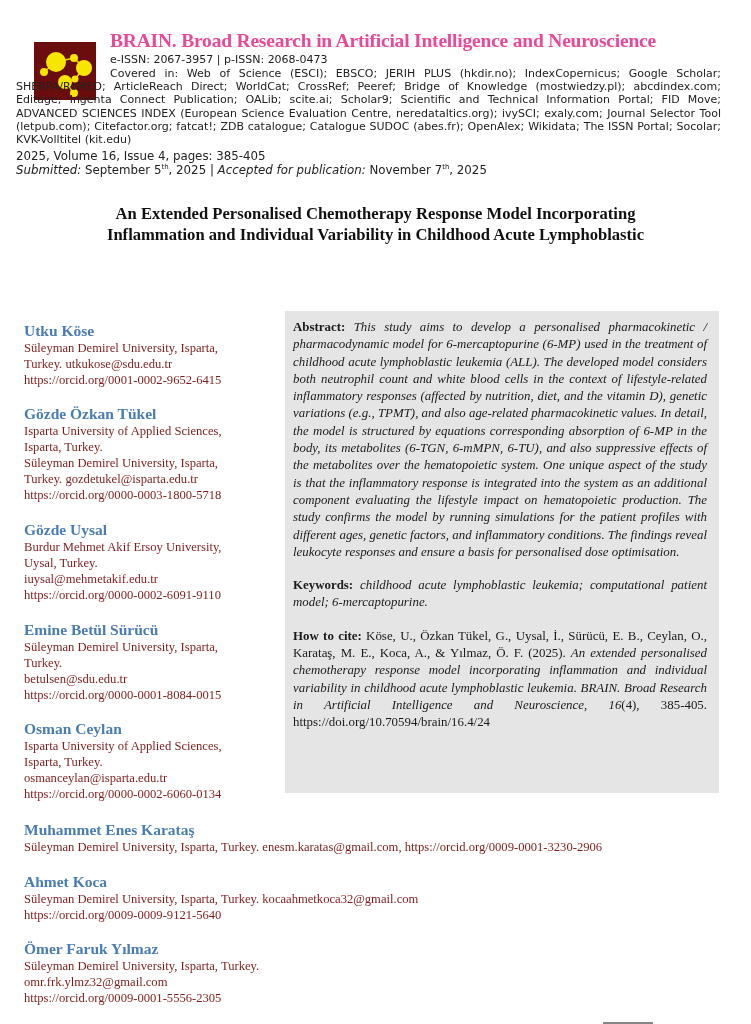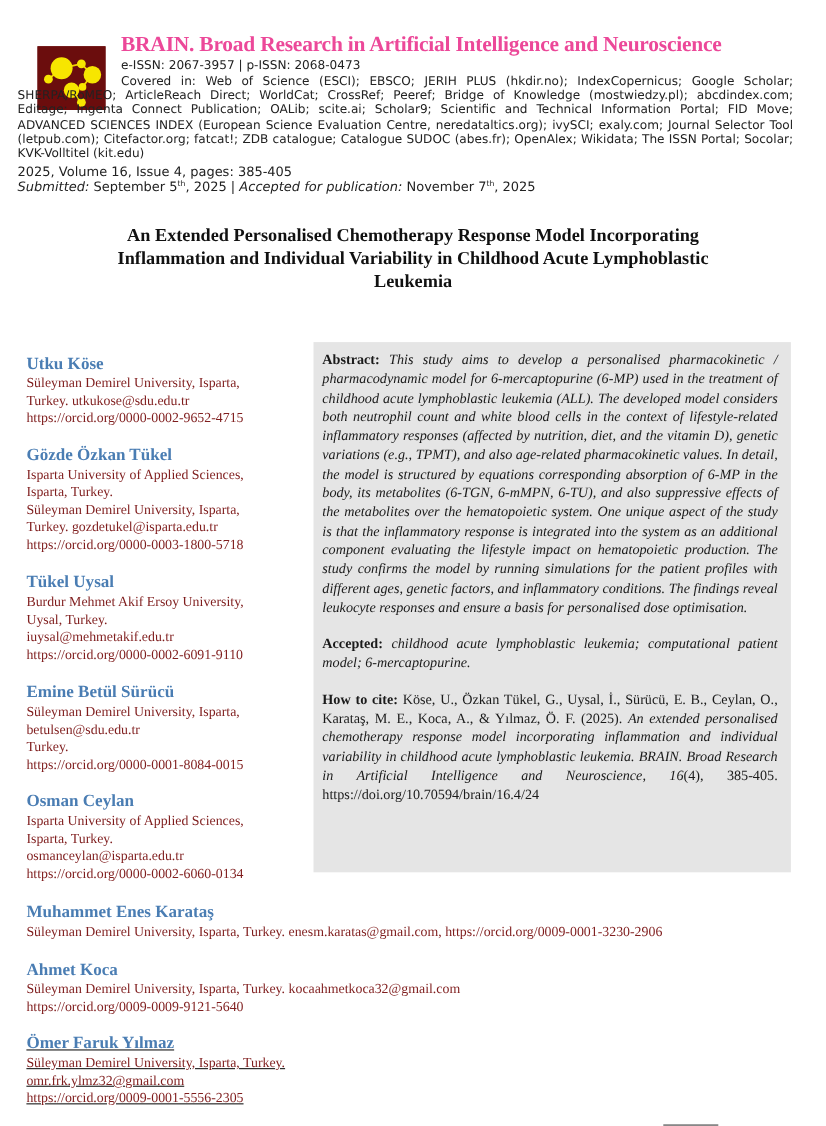--- a/index.html
+++ b/index.html
@@ -65,52 +65,51 @@
 <div class="dates">
   <i>Submitted:</i>
   <span>September 5</span><sup>th</sup><span>, 2025 |</span>
   <i>Accepted for publication:</i>
   <span>November 7</span><sup>th</sup><span>, 2025</span>
 </div>
 
 <div class="paper-title">
   <div>An Extended Personalised Chemotherapy Response Model Incorporating</div>
   <div>Inflammation and Individual Variability in Childhood Acute Lymphoblastic</div>
-  <div>Leukemia</div>
 </div>
 
 <div class="author" style="top:321px;">
   <div class="author-name">Utku Köse</div>
   <div class="author-line">Süleyman Demirel University, Isparta,</div>
   <div class="author-line">Turkey. utkukose@sdu.edu.tr</div>
-  <div class="author-line">https://orcid.org/0000-0002-9652-4715</div>
+  <div class="author-line">https://orcid.org/0001-0002-9652-6415</div>
 </div>
 
 <div class="author" style="top:404px;">
   <div class="author-name">Gözde Özkan Tükel</div>
   <div class="author-line">Isparta University of Applied Sciences,</div>
   <div class="author-line">Isparta, Turkey.</div>
   <div class="author-line">Süleyman Demirel University, Isparta,</div>
   <div class="author-line">Turkey. gozdetukel@isparta.edu.tr</div>
   <div class="author-line">https://orcid.org/0000-0003-1800-5718</div>
 </div>
 
 <div class="author" style="top:520px;">
-  <div class="author-name">Tükel Uysal</div>
+  <div class="author-name">Gözde Uysal</div>
   <div class="author-line">Burdur Mehmet Akif Ersoy University,</div>
   <div class="author-line">Uysal, Turkey.</div>
   <div class="author-line">iuysal@mehmetakif.edu.tr</div>
   <div class="author-line">https://orcid.org/0000-0002-6091-9110</div>
 </div>
 
 <div class="author" style="top:620px;">
   <div class="author-name">Emine Betül Sürücü</div>
   <div class="author-line">Süleyman Demirel University, Isparta,</div>
+  <div class="author-line">Turkey.</div>
   <div class="author-line">betulsen@sdu.edu.tr</div>
-  <div class="author-line">Turkey.</div>
   <div class="author-line">https://orcid.org/0000-0001-8084-0015</div>
 </div>
 
 <div class="author" style="top:719px;">
   <div class="author-name">Osman Ceylan</div>
   <div class="author-line">Isparta University of Applied Sciences,</div>
   <div class="author-line">Isparta, Turkey.</div>
   <div class="author-line">osmanceylan@isparta.edu.tr</div>
   <div class="author-line">https://orcid.org/0000-0002-6060-0134</div>
 </div>
@@ -119,35 +118,35 @@
   <div class="author-name">Muhammet Enes Karataş</div>
   <div class="author-line">Süleyman Demirel University, Isparta, Turkey. enesm.karatas@gmail.com, https://orcid.org/0009-0001-3230-2906</div>
 </div>
 
 <div class="author" style="top:872px;">
   <div class="author-name">Ahmet Koca</div>
   <div class="author-line">Süleyman Demirel University, Isparta, Turkey. kocaahmetkoca32@gmail.com</div>
   <div class="author-line">https://orcid.org/0009-0009-9121-5640</div>
 </div>
 
-<div class="author" style="top:939px;text-decoration:underline;">
+<div class="author" style="top:939px;">
   <div class="author-name">Ömer Faruk Yılmaz</div>
   <div class="author-line">Süleyman Demirel University, Isparta, Turkey.</div>
   <div class="author-line">omr.frk.ylmz32@gmail.com</div>
   <div class="author-line">https://orcid.org/0009-0001-5556-2305</div>
 </div>
 
 <div class="abstract-box">
   <p>
     <span class="label">Abstract:</span>
     <span class="ital">This study aims to develop a personalised pharmacokinetic / pharmacodynamic model for 6-mercaptopurine (6-MP) used in the treatment of childhood acute lymphoblastic leukemia (ALL). The developed model considers both neutrophil count and white blood cells in the context of lifestyle-related inflammatory responses (affected by nutrition, diet, and the vitamin D), genetic variations (e.g., TPMT), and also age-related pharmacokinetic values. In detail, the model is structured by equations corresponding absorption of 6-MP in the body, its metabolites (6-TGN, 6-mMPN, 6-TU), and also suppressive effects of the metabolites over the hematopoietic system. One unique aspect of the study is that the inflammatory response is integrated into the system as an additional component evaluating the lifestyle impact on hematopoietic production. The study confirms the model by running simulations for the patient profiles with different ages, genetic factors, and inflammatory conditions. The findings reveal leukocyte responses and ensure a basis for personalised dose optimisation.</span>
   </p>
   <div class="gap"></div>
   <p>
-    <span class="label">Accepted:</span>
+    <span class="label">Keywords:</span>
     <span class="ital">childhood acute lymphoblastic leukemia; computational patient model; 6-mercaptopurine.</span>
   </p>
   <div class="gap"></div>
   <p>
     <span class="label">How to cite:</span>
     <span>Köse, U., Özkan Tükel, G., Uysal, İ., Sürücü, E. B., Ceylan, O., Karataş, M. E., Koca, A., &amp; Yılmaz, Ö. F. (2025).</span>
     <span class="ital">An extended personalised chemotherapy response model incorporating inflammation and individual variability in childhood acute lymphoblastic leukemia. BRAIN. Broad Research in Artificial Intelligence and Neuroscience,</span>
     <span class="ital">16</span><span>(4), 385-405.</span>
     <span>https://doi.org/10.70594/brain/16.4/24</span>
   </p>

